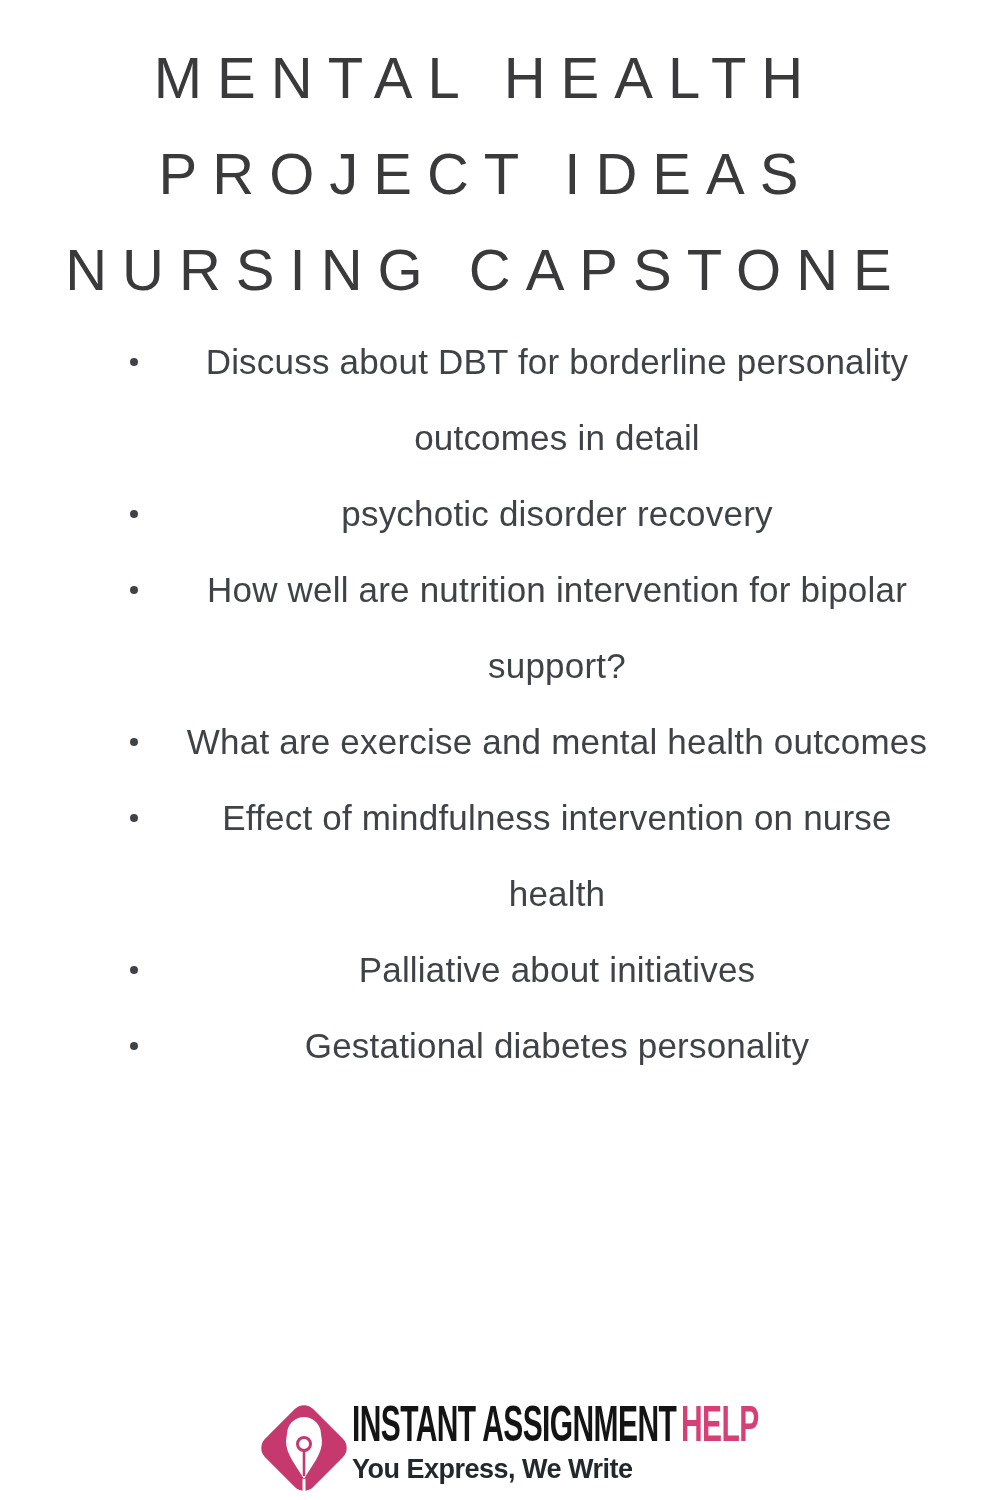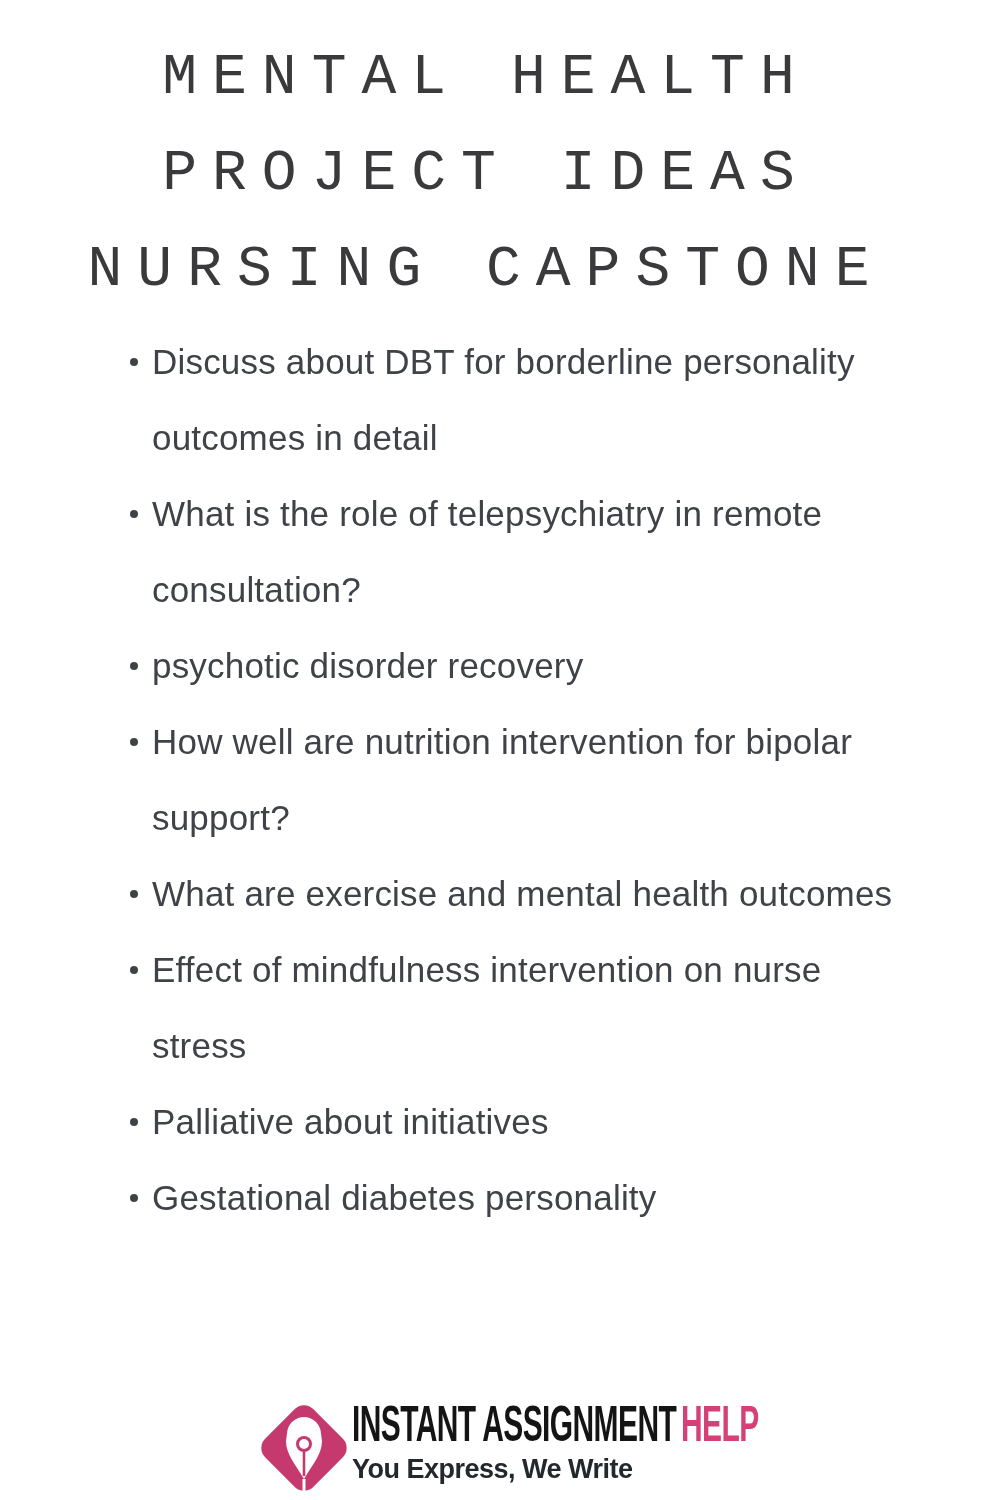--- a/index.html
+++ b/index.html
@@ -8,36 +8,37 @@
     width:1000px;height:1500px;
     background:var(--background,#fff);
     overflow:hidden;
     font-family:"Liberation Sans", sans-serif;
   }
   
   .title{
     padding-top:30px;
     padding-right:28px;
     text-align:center;
-    font-family:Liberation Mono, monospace;
+    font-family:Liberation Sans, sans-serif;
     font-size:58px;
     line-height:96px;
     letter-spacing:15px;
     color:var(--title-text,#3a3a3c);
   }
   .title-line{white-space:nowrap;}
   
   .idea-list{
     margin:6px 0 0 130px;
     padding:0;
     width:832px;
     list-style:none;
     font-size:35px;
     letter-spacing:0.2px;
     color:var(--body-text,#3f4347);
+    text-align:center;
   }
   .idea-list li{
     position:relative;
     padding-left:22px;
   }
   .idea-list li::before{
     content:"";
     position:absolute;
     left:0;top:34px;
     width:8px;height:8px;
@@ -91,36 +92,32 @@
     <div class="title-line">PROJECT IDEAS</div>
     <div class="title-line">NURSING CAPSTONE</div>
   </div>
 
   <ul class="idea-list">
     <li>
       <div class="line">Discuss about DBT for borderline personality</div>
       <div class="line">outcomes in detail</div>
     </li>
     <li>
-      <div class="line">What is the role of telepsychiatry in remote</div>
-      <div class="line">consultation?</div>
-    </li>
-    <li>
       <div class="line">psychotic disorder recovery</div>
     </li>
     <li>
       <div class="line">How well are nutrition intervention for bipolar</div>
       <div class="line">support?</div>
     </li>
     <li>
       <div class="line">What are exercise and mental health outcomes</div>
     </li>
     <li>
       <div class="line">Effect of mindfulness intervention on nurse</div>
-      <div class="line">stress</div>
+      <div class="line">health</div>
     </li>
     <li>
       <div class="line">Palliative about initiatives</div>
     </li>
     <li>
       <div class="line">Gestational diabetes personality</div>
     </li>
   </ul>
 
   <div class="logo">

